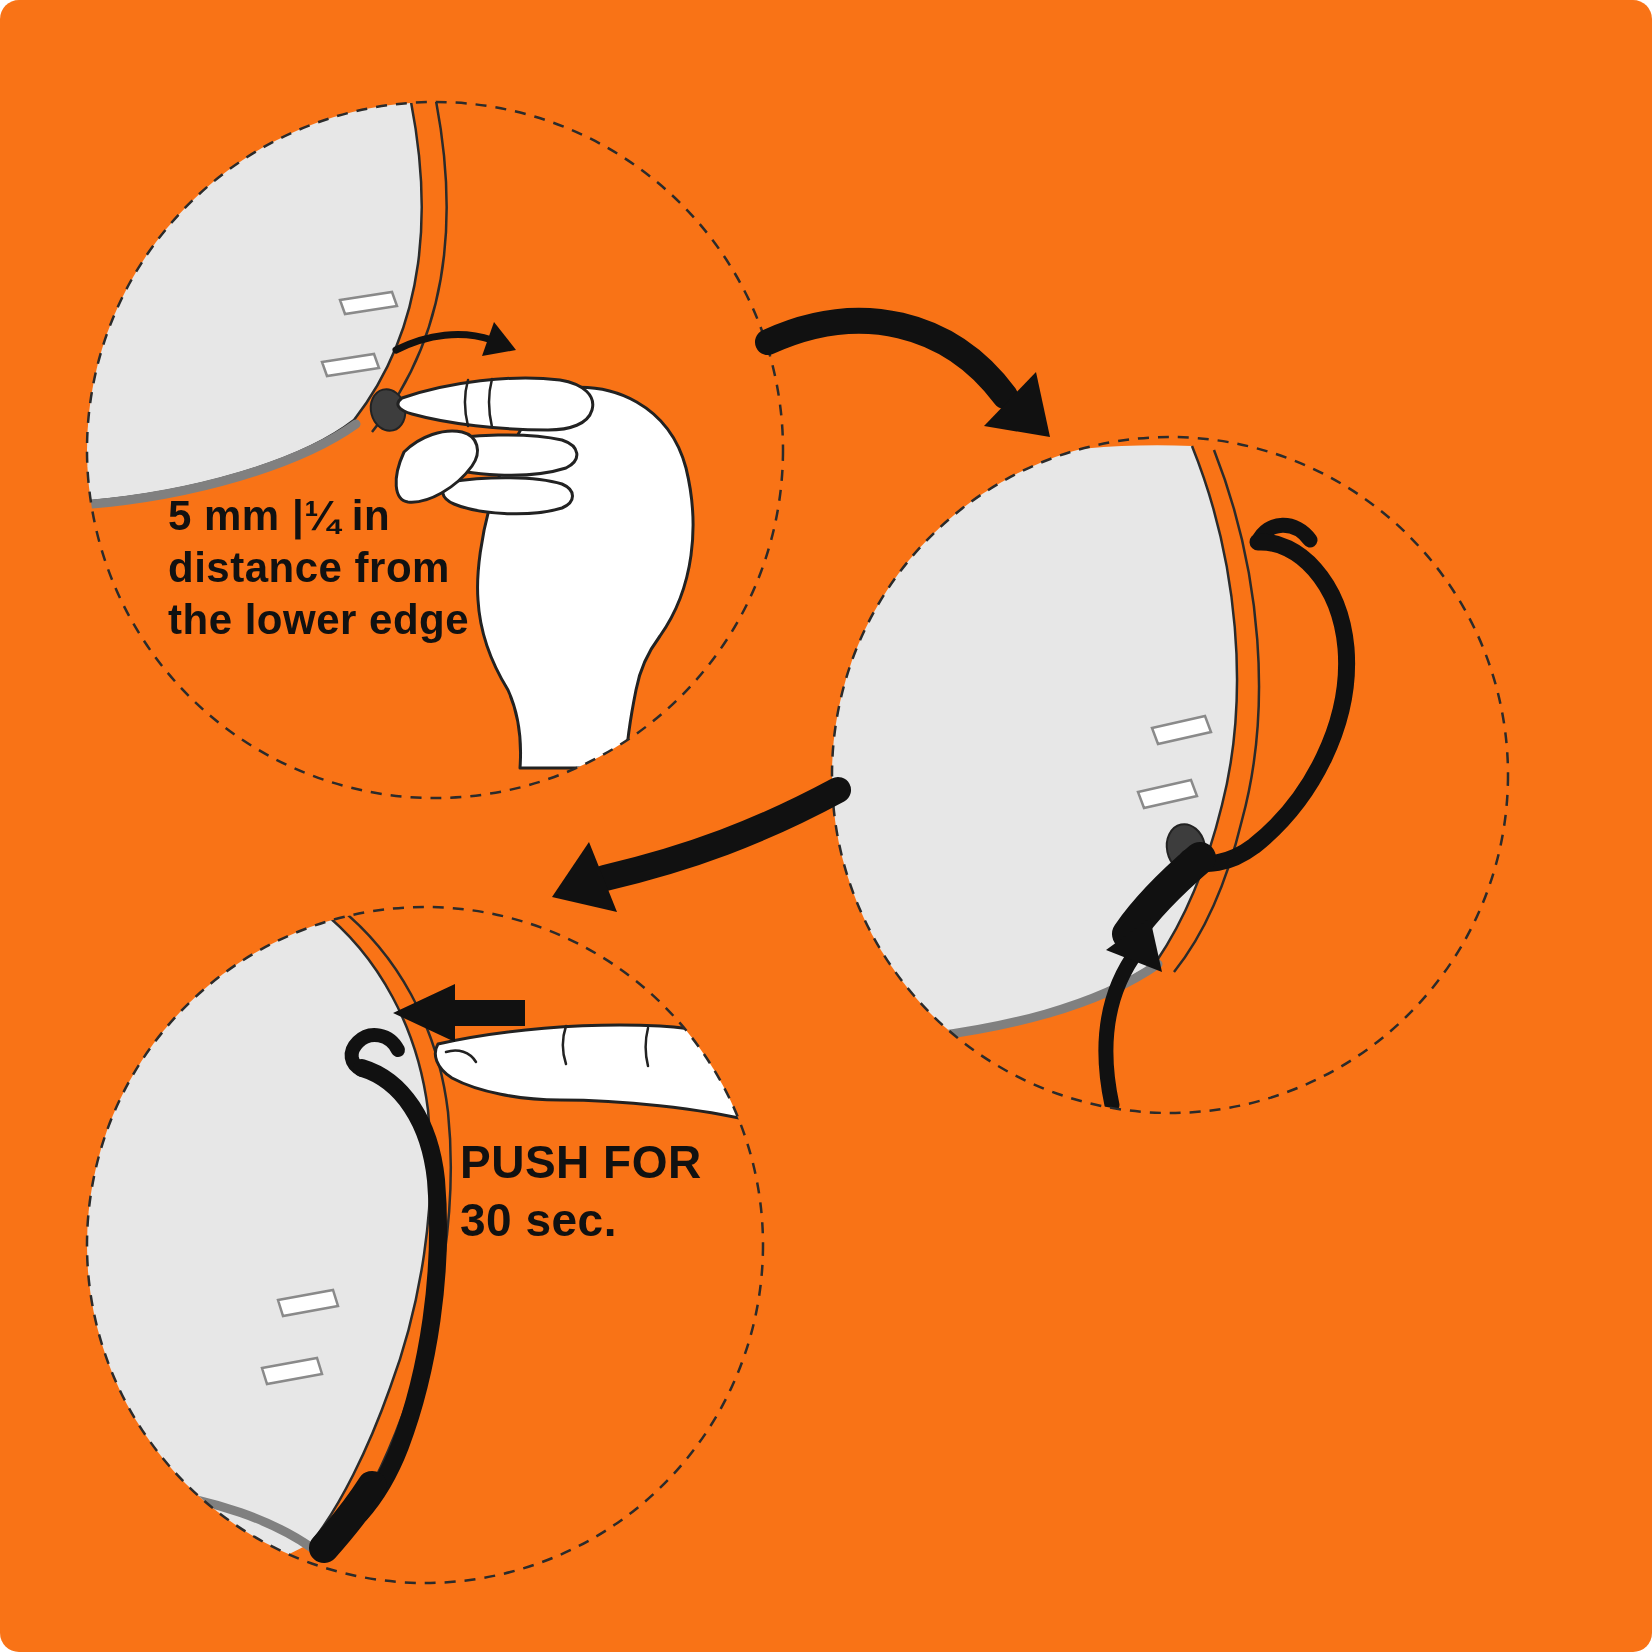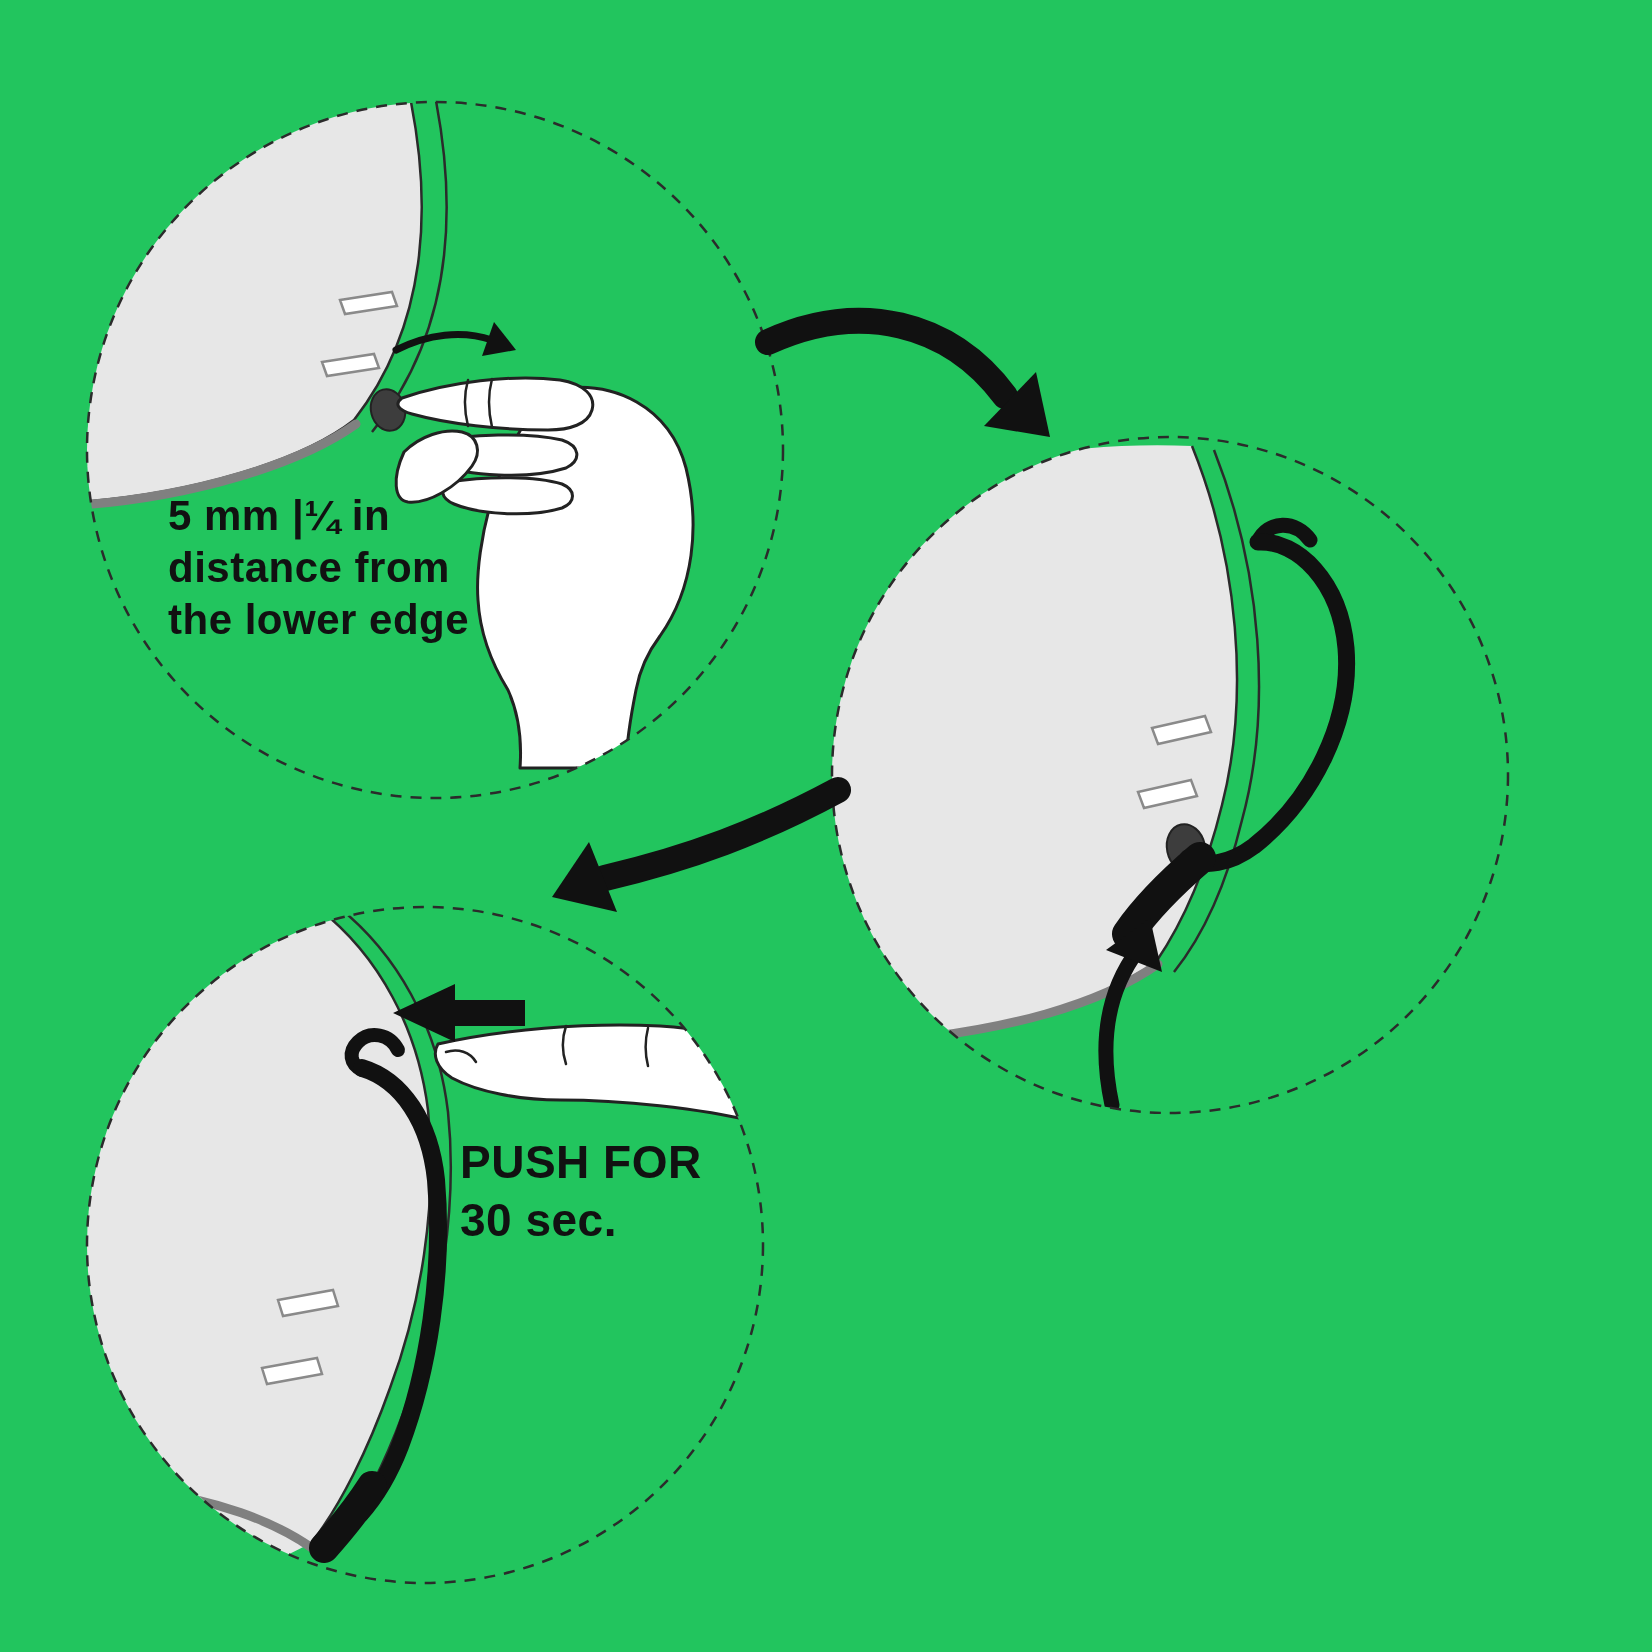--- a/index.html
+++ b/index.html
@@ -1,16 +1,16 @@
 <!DOCTYPE html>
 <html><head>
 <meta charset="utf-8">
 <style>
   html,body{margin:0;padding:0;background:#ffffff;}
-  .canvas{width:1652px;height:1652px;background:#22c55e;position:relative;overflow:hidden;}
+  .canvas{width:1652px;height:1652px;background:#f97316;position:relative;overflow:hidden;border-radius:19px;}
   svg{display:block;}
   .bubble{fill:none;stroke:#2b2b2b;stroke-width:2.5;stroke-dasharray:11 9;}
   .edge{fill:none;stroke:#2b2b2b;stroke-width:2.5;}
   .rim{fill:none;stroke:#808080;stroke-width:9;stroke-linecap:round;}
   .vent{fill:#ffffff;stroke:#8a8a8a;stroke-width:2.5;}
   .handline{fill:#ffffff;stroke:#222222;stroke-width:3;stroke-linejoin:round;}
   .thinline{fill:none;stroke:#222222;stroke-width:2.5;stroke-linecap:round;}
   .hook{fill:none;stroke:#111111;stroke-linecap:round;}
   .bigarrow{fill:none;stroke:#111111;stroke-width:26;stroke-linecap:round;}
   .midarrow{fill:none;stroke:#111111;stroke-width:15;stroke-linecap:round;}

